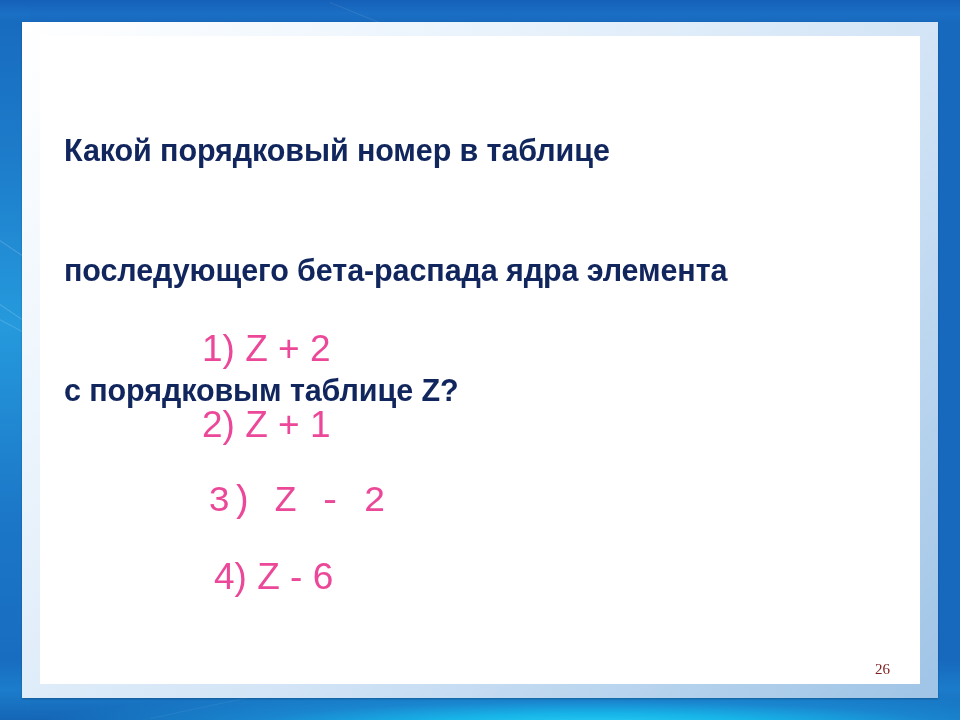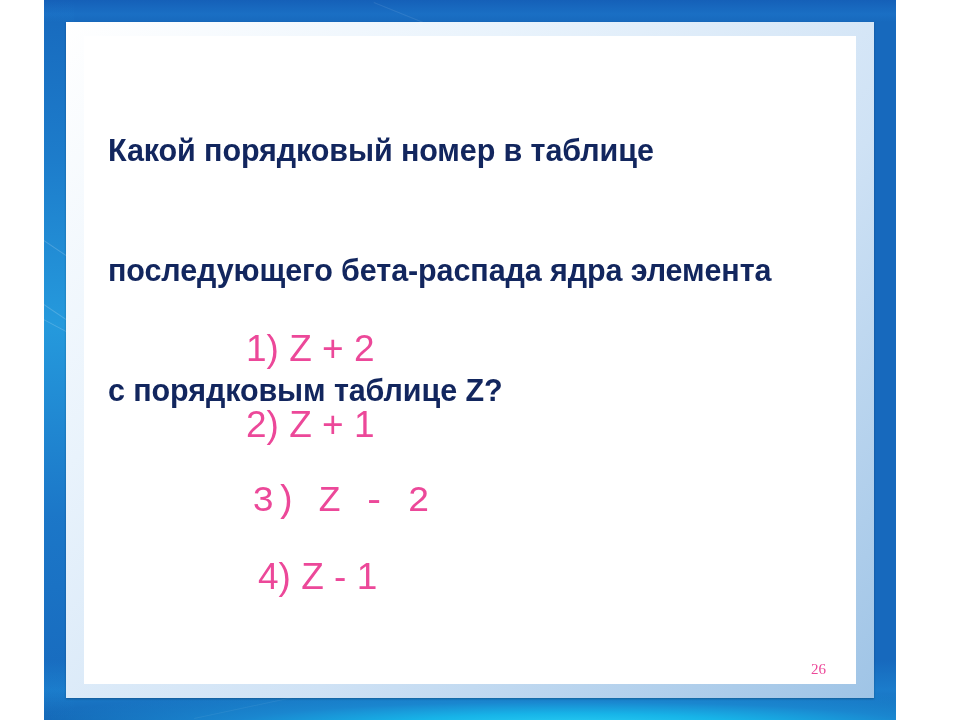--- a/index.html
+++ b/index.html
@@ -10,25 +10,24 @@
   body {
     width: 960px;
     height: 720px;
     overflow: hidden;
     font-family: "Liberation Sans", sans-serif;
   }
 
   
   .slide {
     position: relative;
-    width: 852px;
+    width: 960px;
     height: 720px;
     overflow: hidden;
     background: #1565c0;
-    margin-left: 44px;
   }
 
   
   .frame-backdrop {
     position: absolute;
     inset: 0;
     background:
       linear-gradient(to bottom,
         #1560b8 0px,
         #1a6fc4 14px,
@@ -137,21 +136,21 @@
   .option.i0 { padding-left: 138px; }
   .option.i1 { padding-left: 138px; }
   .option.i2 { padding-left: 144px; font-family: Liberation Mono, monospace; }
   .option.i3 { padding-left: 150px; }
 
   
   .page-number {
     position: absolute;
     right: 30px;
     bottom: 6px;
-    color: #ec4899;
+    color: #7f1d1d;
     font-size: 15px;
     font-family: "Liberation Serif", serif;
   }
 </style>
 </head>
 <body>
 
 <div class="slide">
 
   <div class="frame-backdrop"></div>
@@ -173,19 +172,19 @@
     <div class="question">
       <span class="qline">Какой порядковый номер в таблице</span>
       <span class="qline">последующего бета-распада ядра элемента</span>
       <span class="qline">с порядковым таблице Z?</span>
     </div>
 
     <div class="options">
       <span class="option i0">1) Z + 2</span>
       <span class="option i1">2) Z + 1</span>
       <span class="option i2">3) Z - 2</span>
-      <span class="option i3">4) Z - 1</span>
+      <span class="option i3">4) Z - 6</span>
     </div>
 
     <div class="page-number">26</div>
 
   </div>
 </div>
 
 </body></html>

